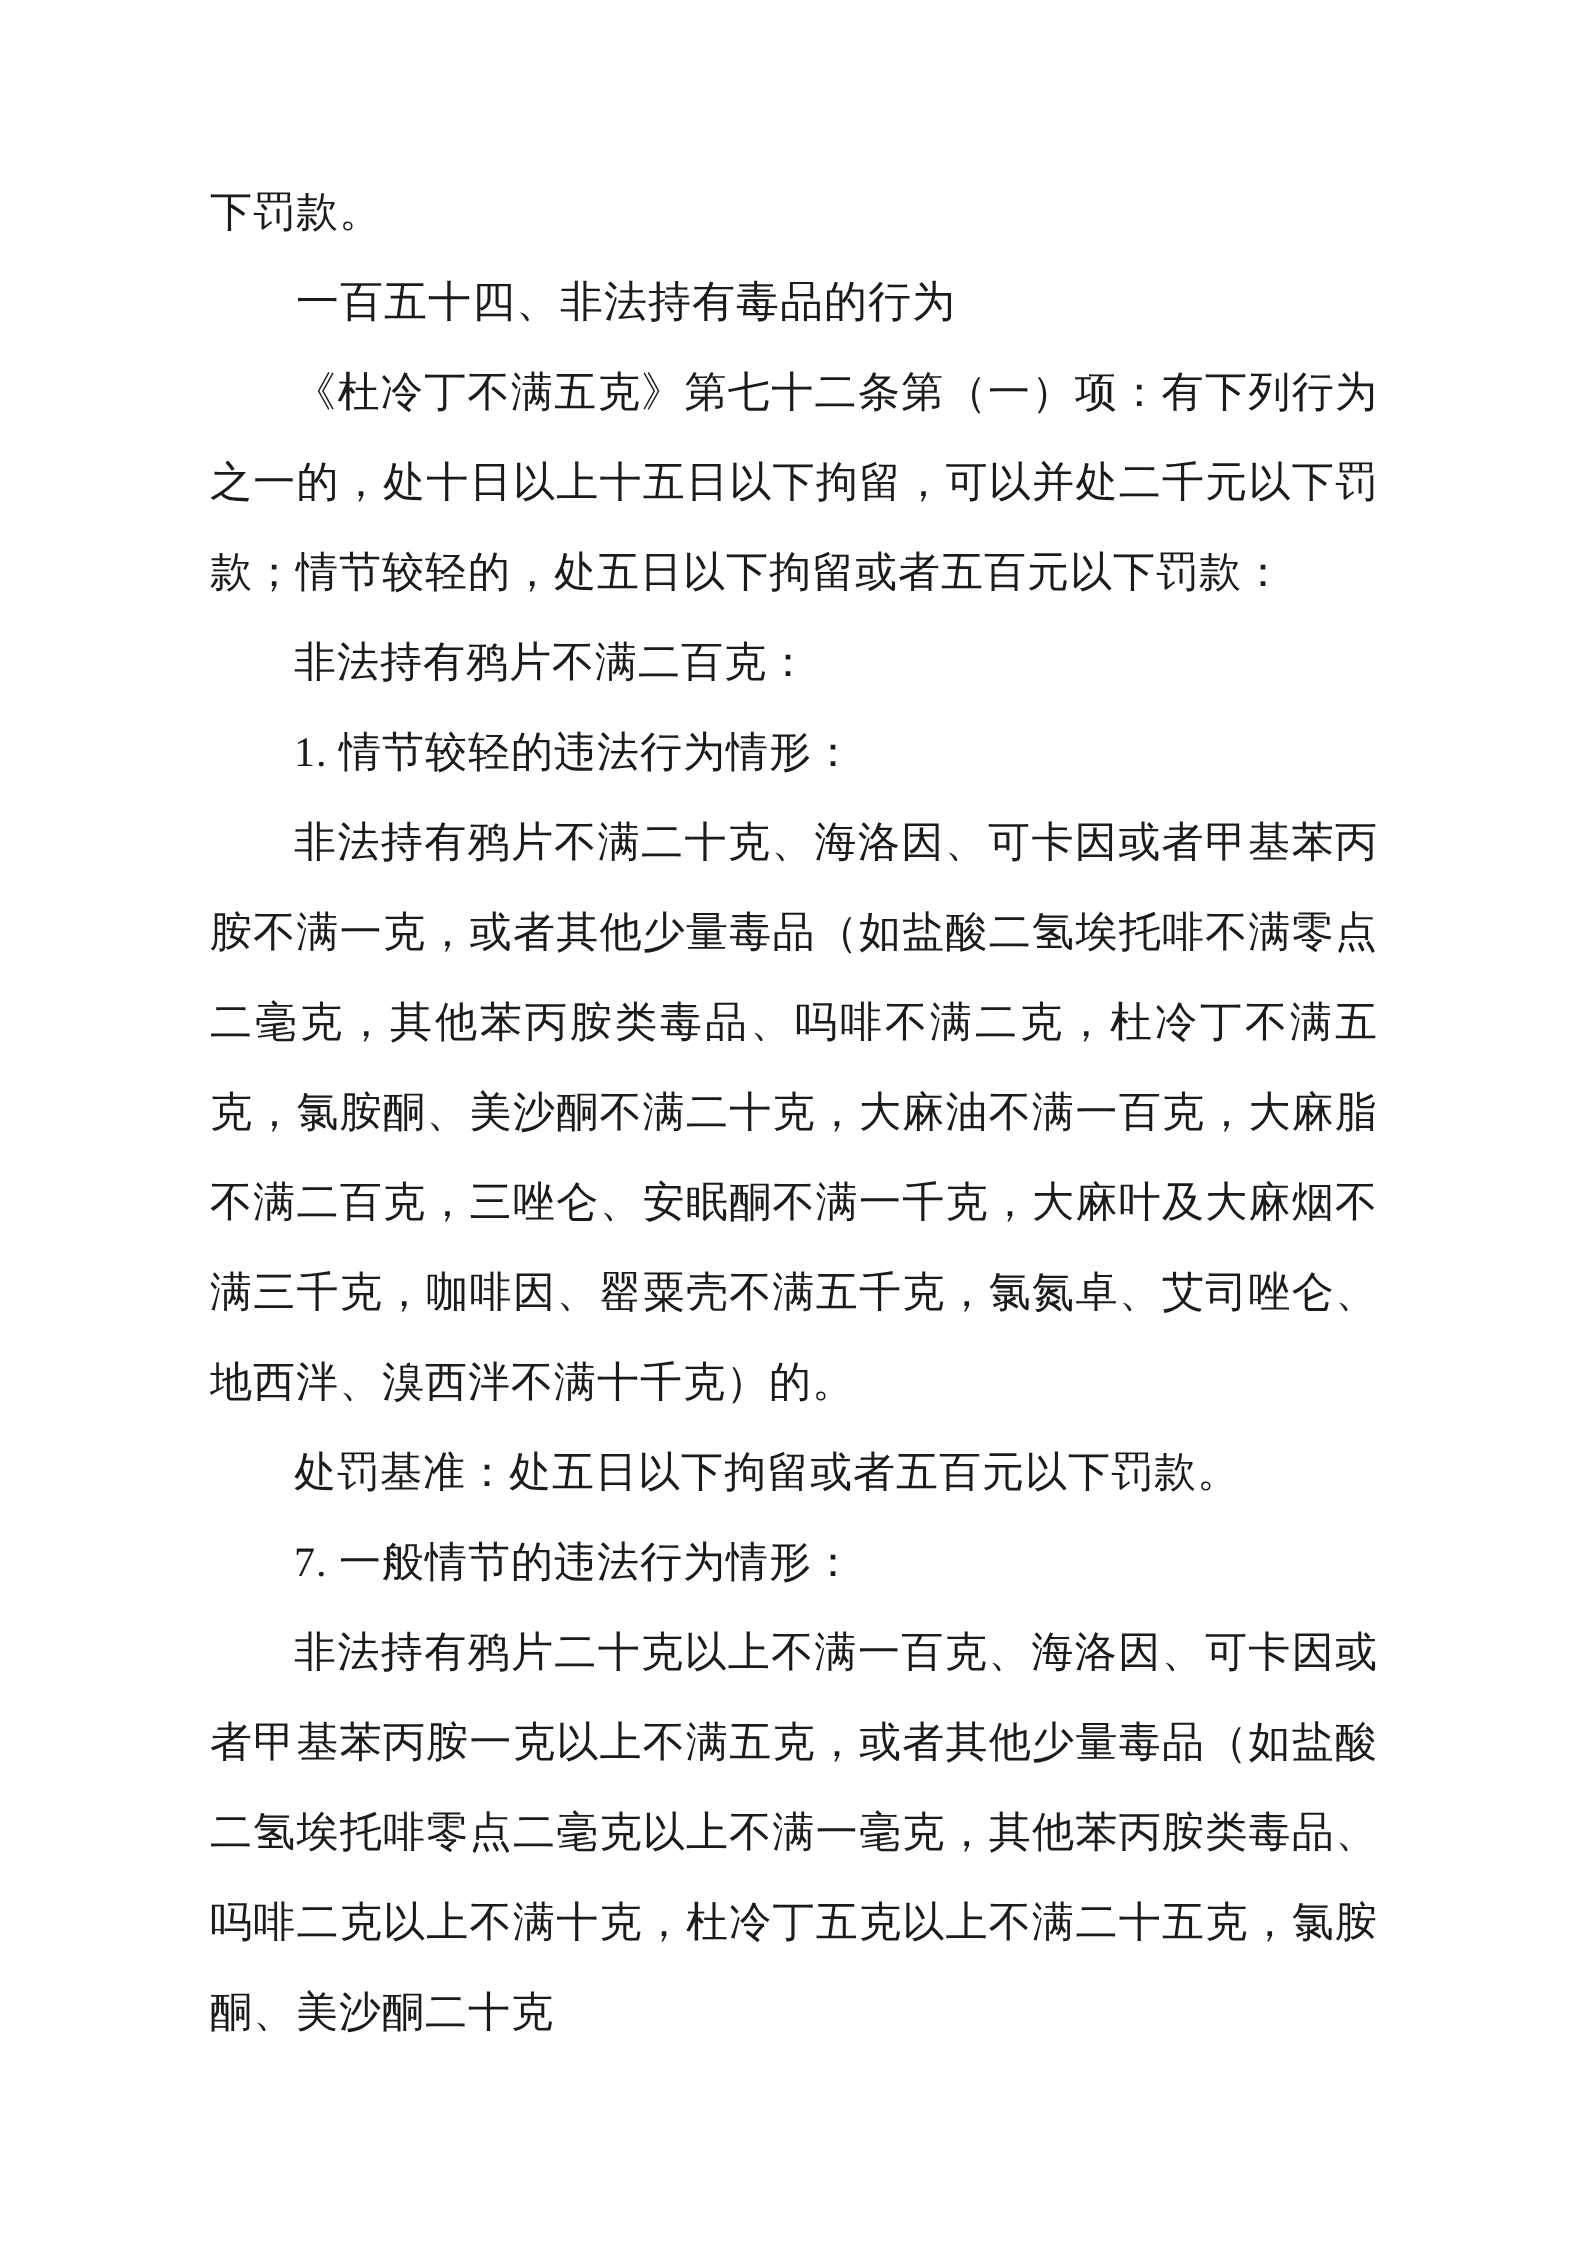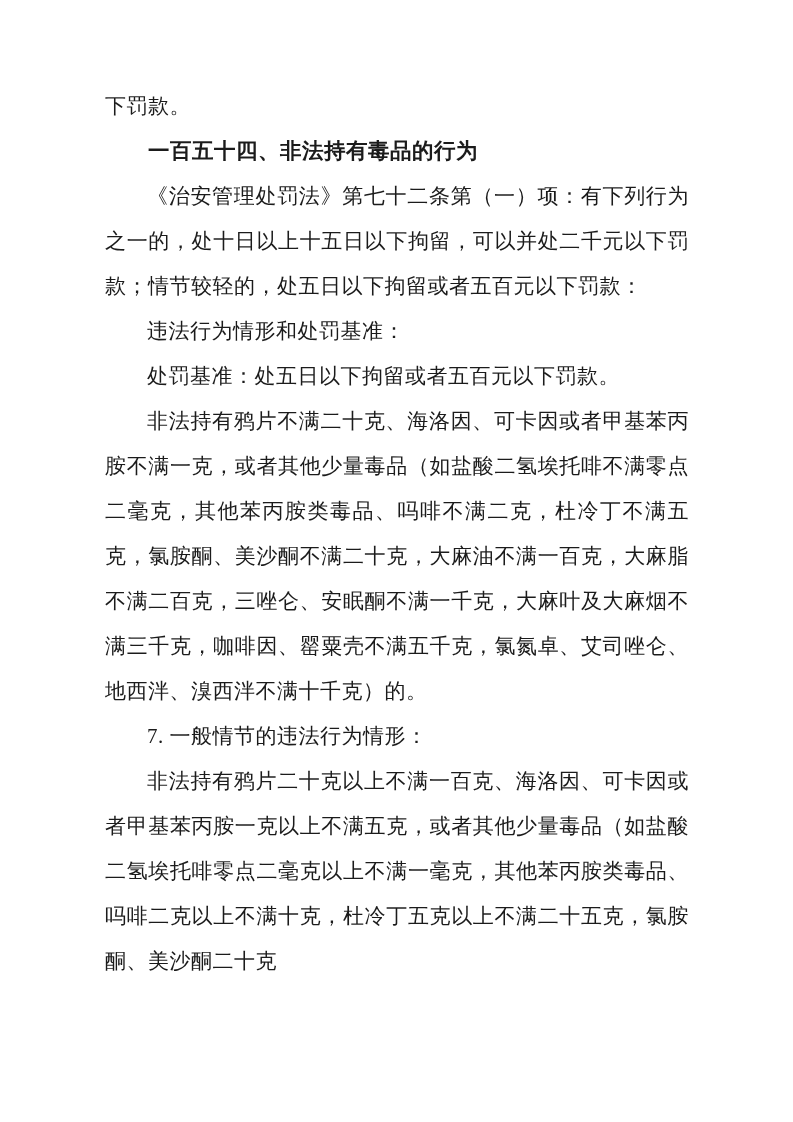--- a/index.html
+++ b/index.html
@@ -32,43 +32,44 @@
   .indent {
     text-indent: 2em;
   }
   .no-indent {
     text-indent: 0;
   }
   .heading {
     margin: 0;
     font-size: 21.5px;
     line-height: 45px;
-    font-weight: 700;
+    font-weight: 400;
     font-family: "Liberation Sans", "DejaVu Sans", sans-serif;
     text-indent: 2em;
     letter-spacing: 0.5px;
   }
 </style>
 </head>
 <body>
 
 <div class="page">
 
   <p class="line no-indent">下罚款。</p>
 
   <h2 class="heading">一百五十四、非法持有毒品的行为</h2>
 
 
-  <p class="line indent">《治安管理处罚法》第七十二条第（一）项：有下列行为之一的，处十日以上十五日以下拘留，可以并处二千元以下罚款；情节较轻的，处五日以下拘留或者五百元以下罚款：</p>
+  <p class="line indent">《杜冷丁不满五克》第七十二条第（一）项：有下列行为之一的，处十日以上十五日以下拘留，可以并处二千元以下罚款；情节较轻的，处五日以下拘留或者五百元以下罚款：</p>
 
 
-  <p class="line indent">违法行为情形和处罚基准：</p>
+  <p class="line indent">非法持有鸦片不满二百克：</p>
 
+  <p class="line indent">1. 情节较轻的违法行为情形：</p>
+
+  <p class="line indent">非法持有鸦片不满二十克、海洛因、可卡因或者甲基苯丙胺不满一克，或者其他少量毒品（如盐酸二氢埃托啡不满零点二毫克，其他苯丙胺类毒品、吗啡不满二克，杜冷丁不满五克，氯胺酮、美沙酮不满二十克，大麻油不满一百克，大麻脂不满二百克，三唑仑、安眠酮不满一千克，大麻叶及大麻烟不满三千克，咖啡因、罂粟壳不满五千克，氯氮卓、艾司唑仑、地西泮、溴西泮不满十千克）的。</p>
 
   <p class="line indent">处罚基准：处五日以下拘留或者五百元以下罚款。</p>
-
-  <p class="line indent">非法持有鸦片不满二十克、海洛因、可卡因或者甲基苯丙胺不满一克，或者其他少量毒品（如盐酸二氢埃托啡不满零点二毫克，其他苯丙胺类毒品、吗啡不满二克，杜冷丁不满五克，氯胺酮、美沙酮不满二十克，大麻油不满一百克，大麻脂不满二百克，三唑仑、安眠酮不满一千克，大麻叶及大麻烟不满三千克，咖啡因、罂粟壳不满五千克，氯氮卓、艾司唑仑、地西泮、溴西泮不满十千克）的。</p>
 
   <p class="line indent">7. 一般情节的违法行为情形：</p>
 
   <p class="line indent">非法持有鸦片二十克以上不满一百克、海洛因、可卡因或者甲基苯丙胺一克以上不满五克，或者其他少量毒品（如盐酸二氢埃托啡零点二毫克以上不满一毫克，其他苯丙胺类毒品、吗啡二克以上不满十克，杜冷丁五克以上不满二十五克，氯胺酮、美沙酮二十克</p>
 
 </div>
 
 </body></html>

